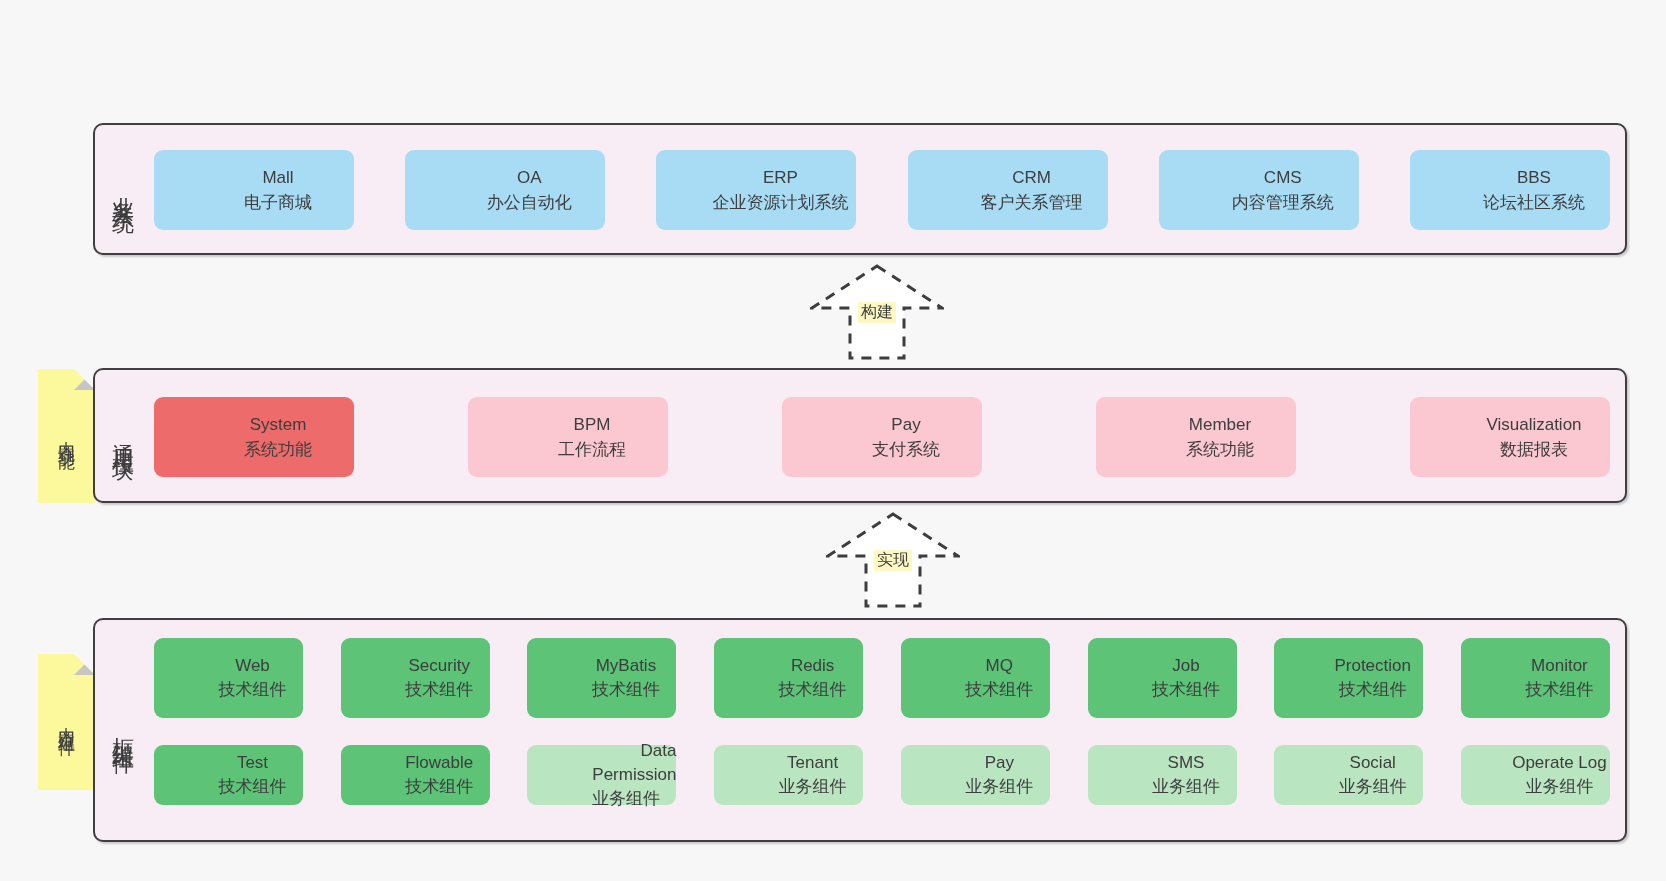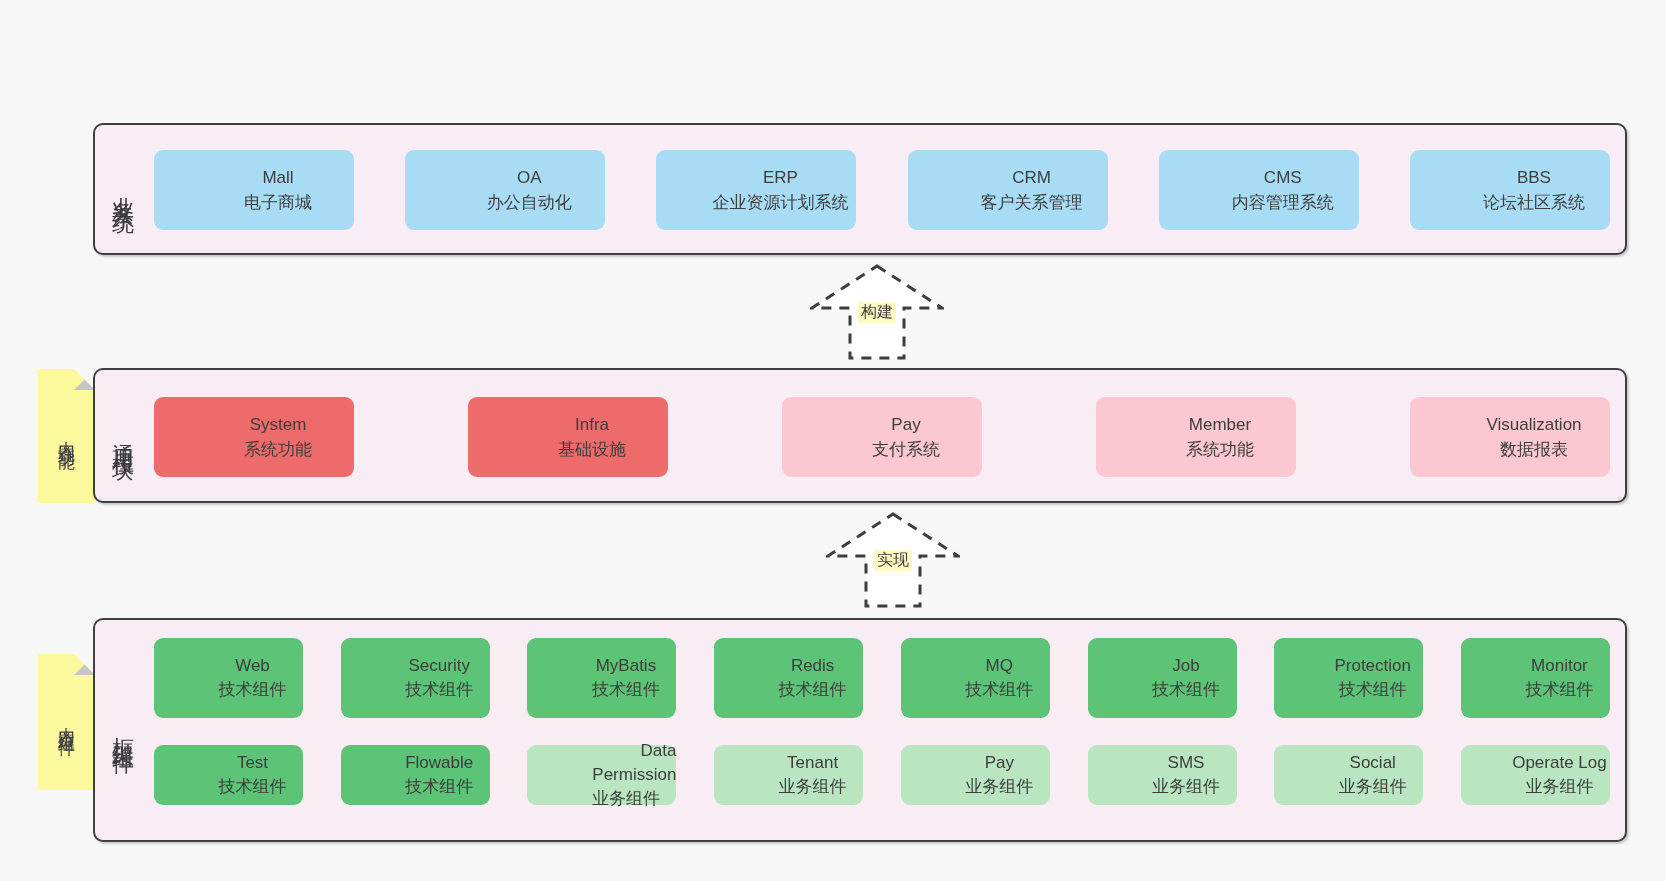--- a/index.html
+++ b/index.html
@@ -114,23 +114,23 @@
     <span class="alabel">构建</span>
   </div>
 
   <section class="layer layer-modules">
     <div class="vlabel">通用模块</div>
     <div class="row">
       <div class="box red">
         <span>System</span>
         <span>系统功能</span>
       </div>
-      <div class="box red">
-        <span>Infra</span>
-        <span>基础设施</span>
+      <div class="box pink">
+        <span>BPM</span>
+        <span>工作流程</span>
       </div>
       <div class="box pink">
         <span>Pay</span>
         <span>支付系统</span>
       </div>
       <div class="box pink">
         <span>Member</span>
         <span>系统功能</span>
       </div>
       <div class="box pink">

